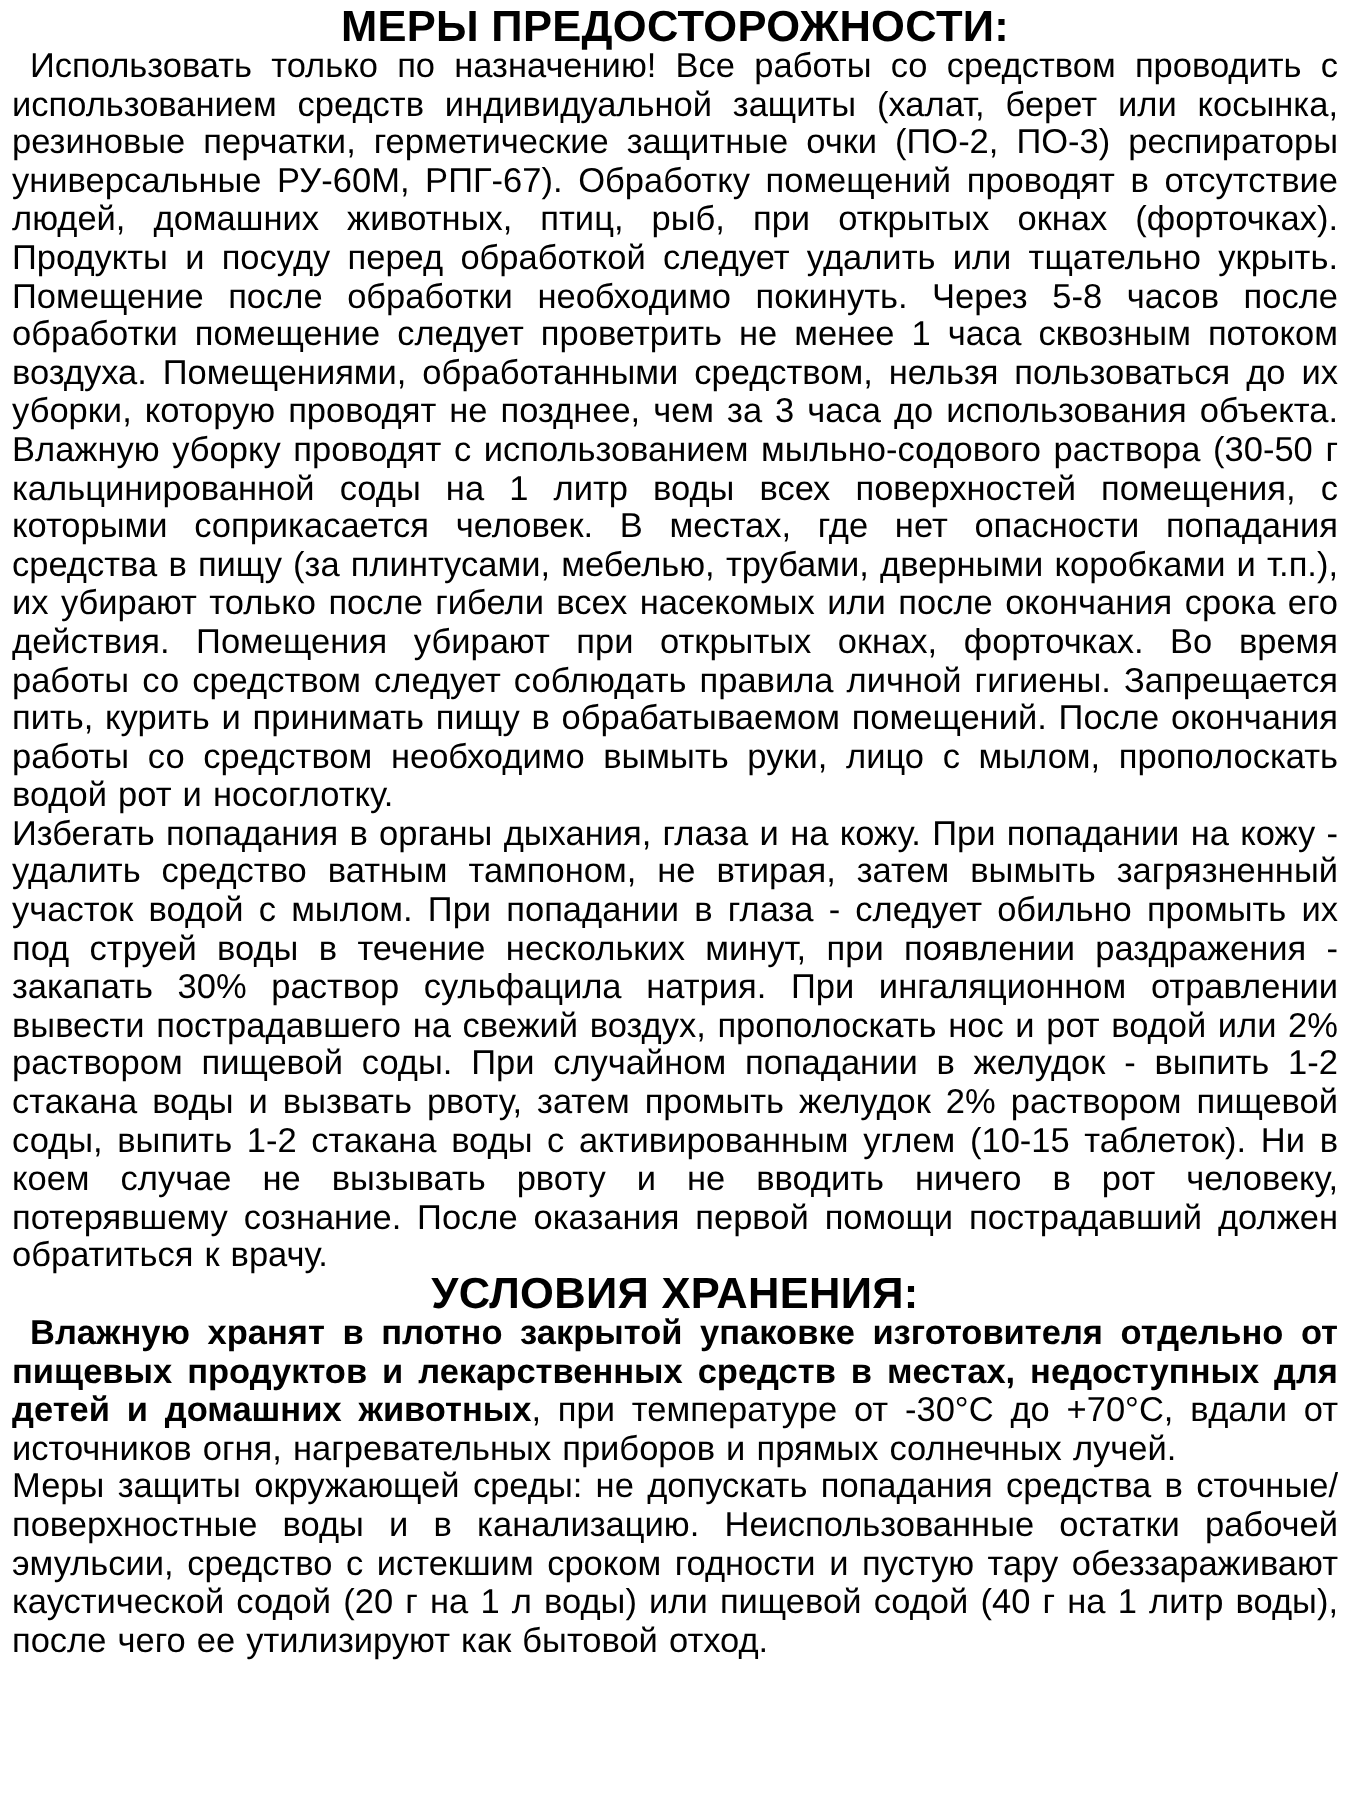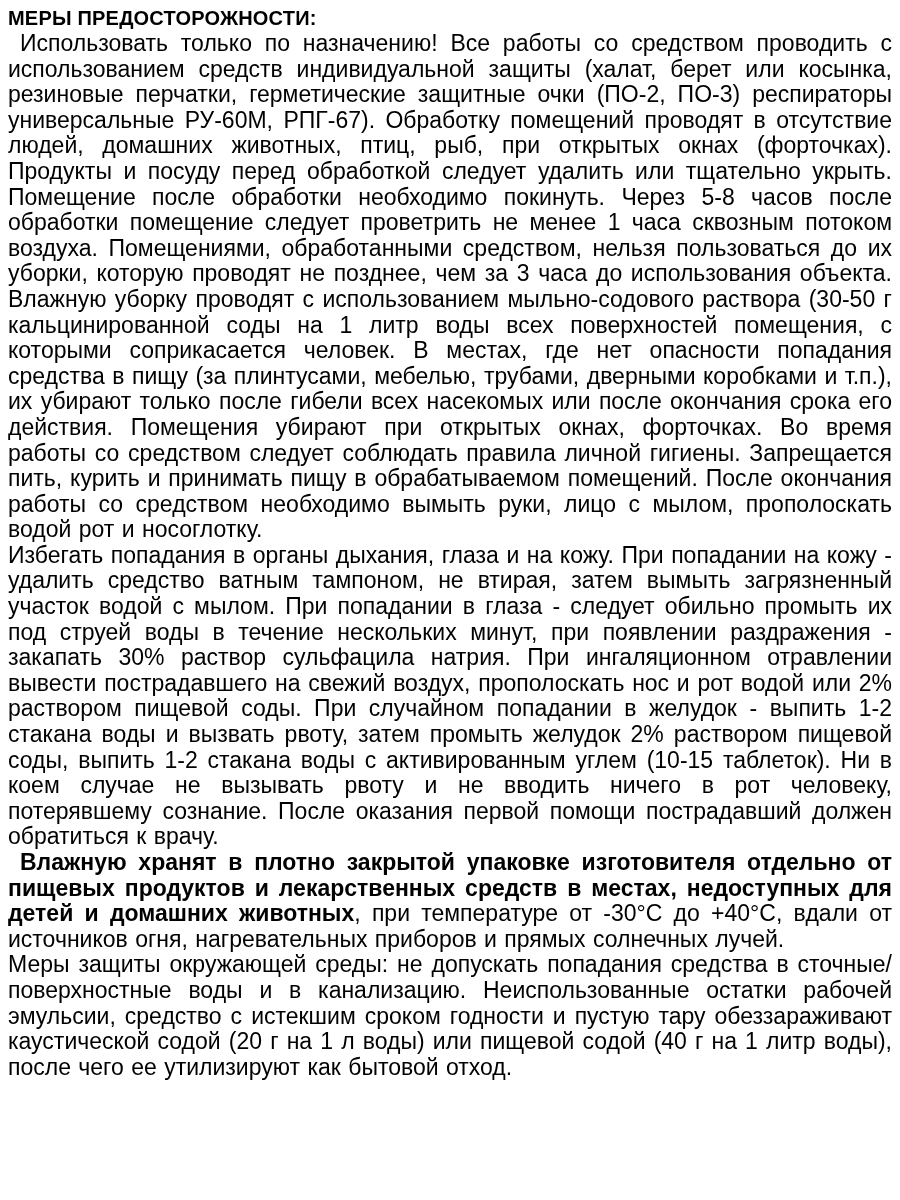--- a/index.html
+++ b/index.html
@@ -14,23 +14,24 @@
     padding: 5px 8px 8px 8px;
     background: #ffffff;
     color: #000000;
     font-family: "Liberation Sans", sans-serif;
     font-size: 23px;
     line-height: 25.6px;
     overflow: hidden;
   }
   .section-heading {
     margin: 0;
-    font-size: 20px;
+    font-size: 29px;
     line-height: 26px;
     font-weight: bold;
+    text-align: center;
     letter-spacing: 0.2px;
   }
   .body-paragraph {
     margin: 0;
     text-align: justify;
     text-justify: inter-word;
     word-spacing: 1px;
   }
   .body-paragraph.indented {
     text-indent: 12px;
@@ -46,18 +47,19 @@
 <body>
 
 <div class="page">
 
   <h1 class="section-heading">МЕРЫ ПРЕДОСТОРОЖНОСТИ:</h1>
 
   <p class="body-paragraph indented">Использовать только по назначению! Все работы со средством проводить с использованием средств индивидуальной защиты (халат, берет или косынка, резиновые перчатки, герметические защитные очки (ПО-2, ПО-3) респираторы универсальные РУ-60М, РПГ-67). Обработку помещений проводят в отсутствие людей, домашних животных, птиц, рыб, при открытых окнах (форточках). Продукты и посуду перед обработкой следует удалить или тщательно укрыть. Помещение после обработки необходимо покинуть. Через 5-8 часов после обработки помещение следует проветрить не менее 1 часа сквозным потоком воздуха. Помещениями, обработанными средством, нельзя пользоваться до их уборки, которую проводят не позднее, чем за 3 часа до использования объекта. Влажную уборку проводят с использованием мыльно-содового раствора (30-50 г кальцинированной соды на 1 литр воды всех поверхностей помещения, с которыми соприкасается человек. В местах, где нет опасности попадания средства в пищу (за плинтусами, мебелью, трубами, дверными коробками и т.п.), их убирают только после гибели всех насекомых или после окончания срока его действия. Помещения убирают при открытых окнах, форточках. Во время работы со средством следует соблюдать правила личной гигиены. Запрещается пить, курить и принимать пищу в обрабатываемом помещений. После окончания работы со средством необходимо вымыть руки, лицо с мылом, прополоскать водой рот и носоглотку.</p>
 
   <p class="body-paragraph">Избегать попадания в органы дыхания, глаза и на кожу. При попадании на кожу - удалить средство ватным тампоном, не втирая, затем вымыть загрязненный участок водой с мылом. При попадании в глаза - следует обильно промыть их под струей воды в течение нескольких минут, при появлении раздражения - закапать 30% раствор сульфацила натрия. При ингаляционном отравлении вывести пострадавшего на свежий воздух, прополоскать нос и рот водой или 2% раствором пищевой соды. При случайном попадании в желудок - выпить 1-2 стакана воды и вызвать рвоту, затем промыть желудок 2% раствором пищевой соды, выпить 1-2 стакана воды с активированным углем (10-15 таблеток). Ни в коем случае не вызывать рвоту и не вводить ничего в рот человеку, потерявшему сознание. После оказания первой помощи пострадавший должен обратиться к врачу.</p>
 
+  <h1 class="section-heading">УСЛОВИЯ ХРАНЕНИЯ:</h1>
 
-  <p class="body-paragraph indented"><span class="bold-run">Влажную хранят в плотно закрытой упаковке изготовителя отдельно от пищевых продуктов и лекарственных средств в местах, недоступных для детей и домашних животных</span><span class="regular-run">, при температуре от -30°С до +40°С, вдали от источников огня, нагревательных приборов и прямых солнечных лучей.</span></p>
+  <p class="body-paragraph indented"><span class="bold-run">Влажную хранят в плотно закрытой упаковке изготовителя отдельно от пищевых продуктов и лекарственных средств в местах, недоступных для детей и домашних животных</span><span class="regular-run">, при температуре от -30°С до +70°С, вдали от источников огня, нагревательных приборов и прямых солнечных лучей.</span></p>
 
   <p class="body-paragraph">Меры защиты окружающей среды: не допускать попадания средства в сточные/поверхностные воды и в канализацию. Неиспользованные остатки рабочей эмульсии, средство с истекшим сроком годности и пустую тару обеззараживают каустической содой (20 г на 1 л воды) или пищевой содой (40 г на 1 литр воды), после чего ее утилизируют как бытовой отход.</p>
 
 </div>
 
 </body></html>

